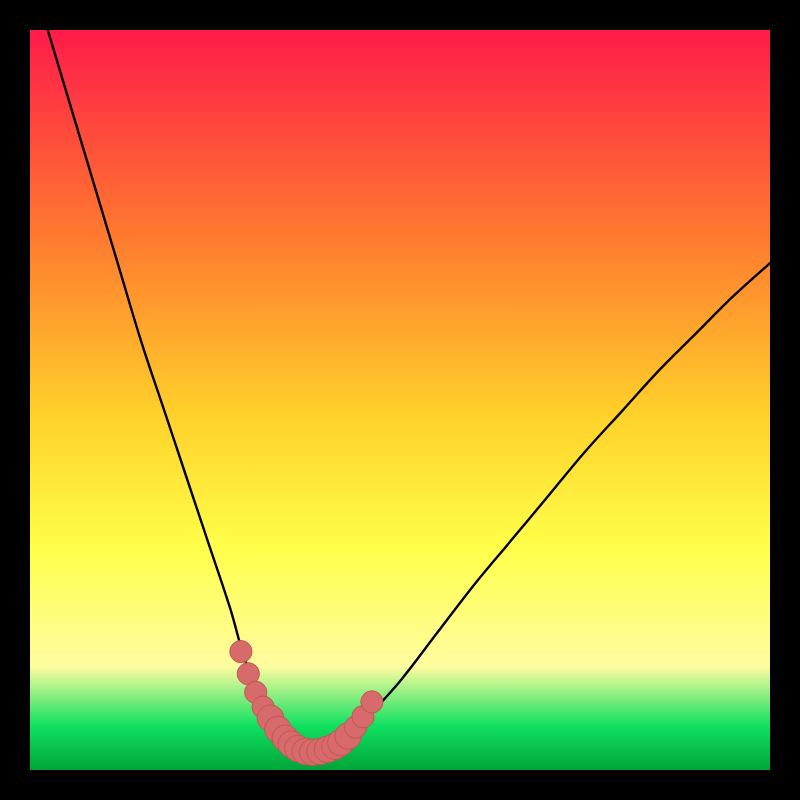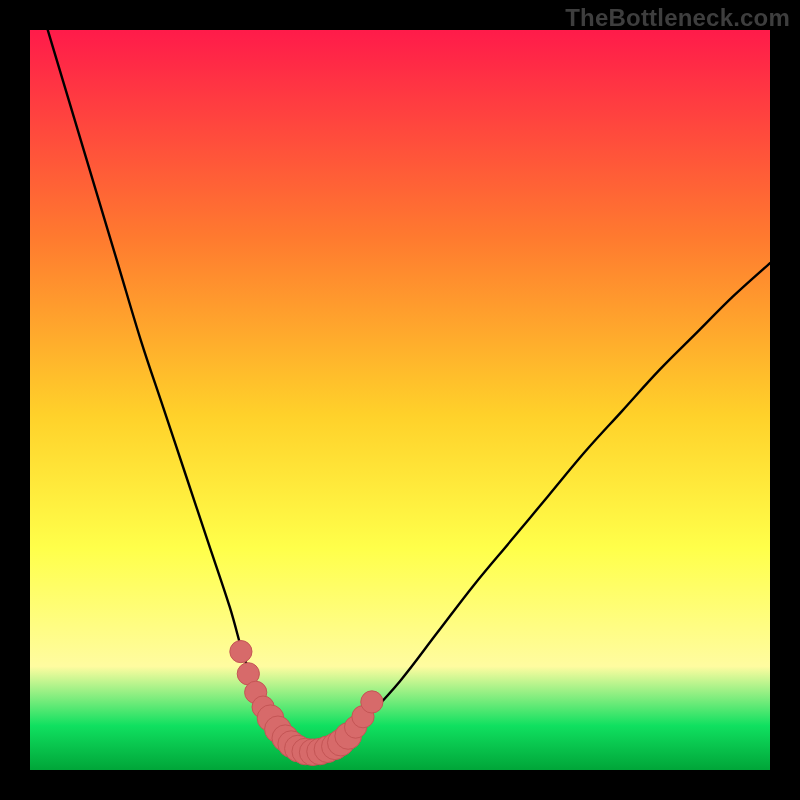--- a/index.html
+++ b/index.html
@@ -34,21 +34,20 @@
     left: 30px;
     width: 740px;
     height: 740px;
     display: block;
   }
 </style>
 </head>
 <body>
 
 <div class="frame">
-  <div class="watermark">TheBottleneck.com</div>
   <svg class="plot" viewBox="0 0 740 740">
     <defs>
       <linearGradient id="bg-grad" x1="0" y1="0" x2="0" y2="1">
         <stop id="g0" offset="0%" stop-color="#ff1b4a"></stop>
         <stop id="g1" offset="28%" stop-color="#ff7a2f"></stop>
         <stop id="g2" offset="52%" stop-color="#ffd12a"></stop>
         <stop id="g3" offset="70%" stop-color="#ffff4a"></stop>
         <stop id="g4" offset="86%" stop-color="#fffca0"></stop>
         <stop id="g5" offset="94%" stop-color="#10e060"></stop>
         <stop id="g6" offset="100%" stop-color="#00a538"></stop>

